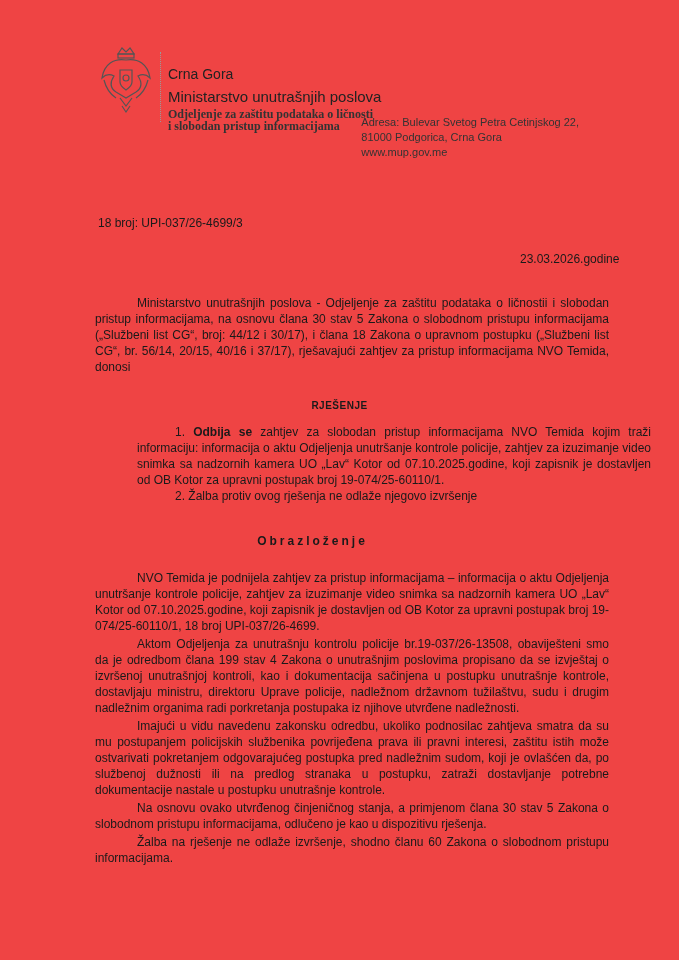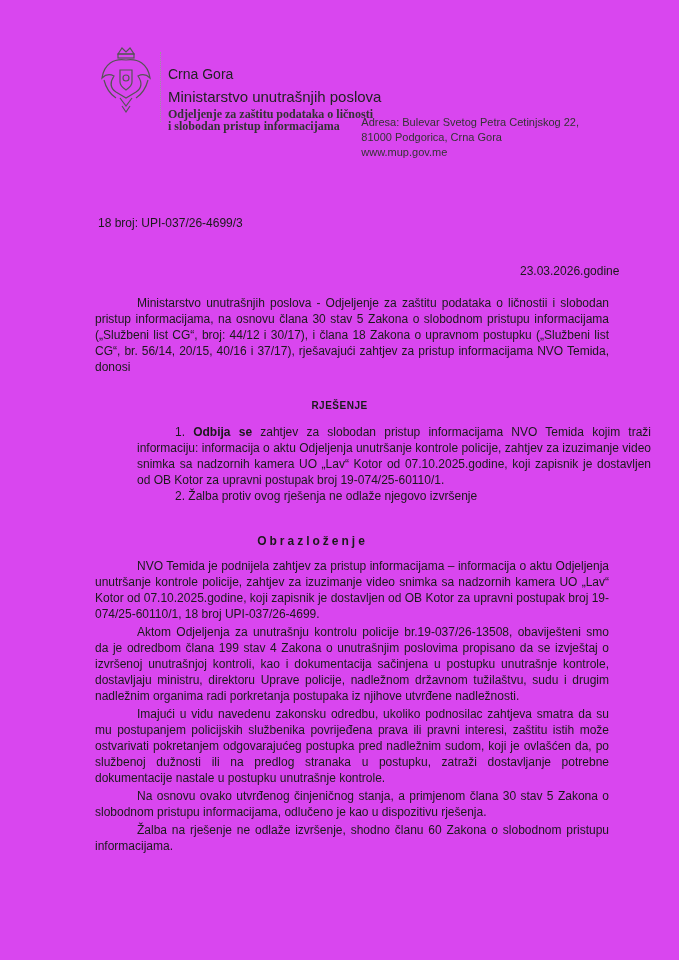--- a/index.html
+++ b/index.html
@@ -1,49 +1,49 @@
 <!DOCTYPE html>
 <html><head>
 <meta charset="utf-8">
 <style>
   html, body { margin: 0; padding: 0; background: #ffffff; }
   body {
     width: 679px; height: 960px; position: relative; overflow: hidden;
     font-family: "Liberation Sans", sans-serif; color: #1a1a1a;
   }
-  .page { position: absolute; left: 0; top: 0; width: 679px; height: 960px; background: #d946ef; }
+  .page { position: absolute; left: 0; top: 0; width: 679px; height: 960px; background: #ef4444; }
 
   
   .crest { position: absolute; left: 96px; top: 44px; width: 60px; height: 72px; }
   .vline { position: absolute; left: 160px; top: 52px; width: 0; height: 70px; border-left: 1px dotted #999; }
   .hdr-country { position: absolute; left: 168px; top: 66px; font-size: 14px; color: #222; }
   .hdr-ministry { position: absolute; left: 168px; top: 88px; font-size: 15px; color: #222; }
   .hdr-dept { position: absolute; left: 168px; top: 108px; font-family: "Liberation Serif", serif; font-weight: bold; font-size: 12px; line-height: 12px; color: #333; }
 
   .addr { position: absolute; right: 100px; top: 115px; font-size: 11px; line-height: 15px; color: #333; }
   .addr div { white-space: nowrap; }
 
   
   .ref { position: absolute; left: 98px; top: 216px; font-size: 12px; }
-  .date { position: absolute; left: 520px; top: 264px; font-size: 12px; }
+  .date { position: absolute; left: 520px; top: 252px; font-size: 12px; }
 
   .body-text {
     position: absolute; left: 95px; width: 514px; font-size: 12px; line-height: 16px;
     text-align: justify;
   }
   .body-text p { margin: 0; }
   .indent { text-indent: 42px; }
 
   .intro { top: 295px; }
   .title-resenje { position: absolute; left: 0; width: 679px; text-align: center; top: 400px; font-weight: bold; font-size: 10px; letter-spacing: 0.5px; }
   .items { top: 424px; margin-left: 42px; }
   .items .item1 { text-indent: 38px; }
   .items .item2 { padding-left: 38px; }
   .title-obraz { position: absolute; left: 0; width: 625px; text-align: center; top: 534px; font-weight: bold; font-size: 12px; letter-spacing: 3px; }
-  .obraz { top: 558px; }
+  .obraz { top: 570px; }
   .obraz p { margin-bottom: 2px; }
   b { font-weight: bold; }
 </style>
 </head>
 <body>
 
 <div class="page">
 
   <svg class="crest" viewBox="0 0 60 72">
     <g fill="none" stroke="#555" stroke-width="1.2">

